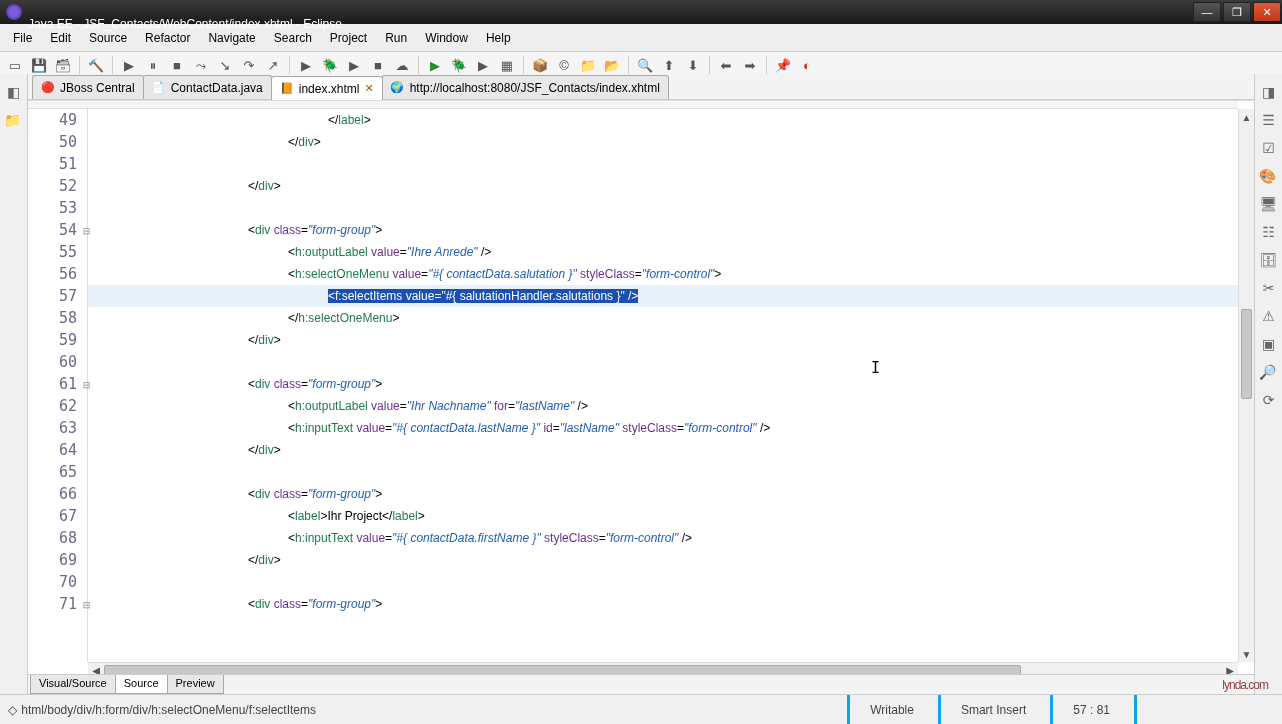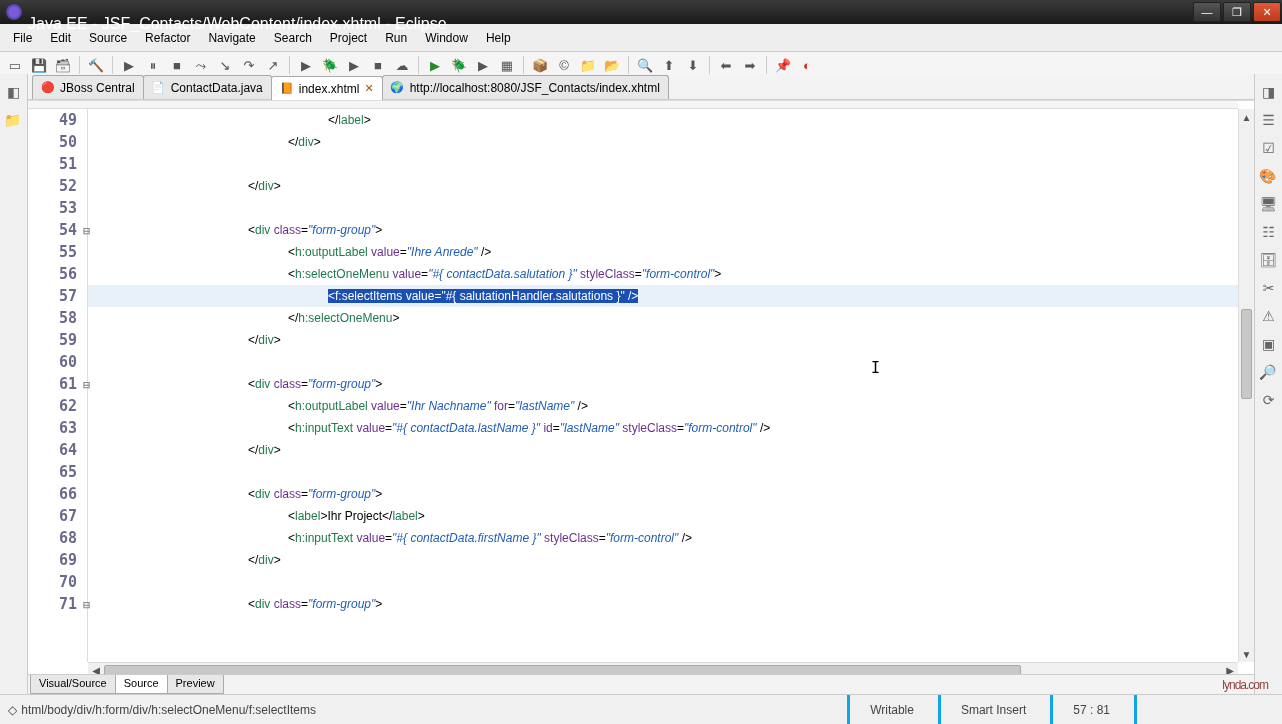--- a/index.html
+++ b/index.html
@@ -1,21 +1,21 @@
 <!DOCTYPE html>
 <html><head>
 <meta charset="utf-8">
 <style>
 * { margin: 0; padding: 0; box-sizing: border-box; font-family: "Segoe UI", Tahoma, sans-serif; font-size: 12px; }
 body { width: 1282px; height: 724px; overflow: hidden; background: #fff; position: relative; }
 
 
 .title-bar { height: 24px; background: linear-gradient(#3a3a3a, #1a1a1a); display: flex; align-items: center; color: #fff; padding-left: 6px; }
 .title-bar .app-icon { width: 16px; height: 16px; background: radial-gradient(circle, #7a5bda 40%, #2b1e5a); border-radius: 50%; margin-right: 6px; }
-.title-bar .title-text { flex: 1; font-size: 16px; margin-top: 24px; }
+.title-bar .title-text { flex: 1; font-size: 12px; margin-top: 24px; }
 .title-bar .win-btn { width: 28px; height: 20px; margin: 1px; display: flex; align-items: center; justify-content: center; background: linear-gradient(#555,#333); border:1px solid #222; border-radius:2px; color:#fff; font-size:11px; cursor:pointer;}
 .title-bar .win-btn.close { background: linear-gradient(#e05a3a, #c0391a); }
 
 
 .menu-bar { height: 28px; background: #eee; border-bottom: 1px solid #ccc; display: flex; align-items: center; padding-left: 4px; }
 .menu-bar .menu-item { padding: 3px 9px; cursor: pointer; }
 
 
 .toolbar { height: 28px; background: #f5f5f5; border-bottom: 1px solid #ccc; display: flex; align-items: center; padding: 0 4px; gap: 2px; }
 .tb-btn { width: 22px; height: 22px; display:flex; align-items:center; justify-content:center; border:1px solid transparent; border-radius:2px; cursor:pointer; font-size:13px; color:#555;}
@@ -37,21 +37,21 @@
 .editor-tabs { height:26px; background:#f3f3f3; border-bottom:1px solid #ccc; display:flex; align-items:flex-end; padding-left:4px; gap:0;}
 .editor-tab { height:24px; padding:0 8px; border:1px solid #aaa; border-bottom:none; border-top-left-radius:3px; border-top-right-radius:3px; background:#e8e8e8; display:flex; align-items:center; gap:5px; cursor:pointer; margin-right:-1px; font-size:11px;}
 .editor-tab.active { background:#fff; position:relative; top:1px; }
 .editor-tab .tab-close { font-size:11px; color:#a06000; }
 .tab-icon { width:14px; height:14px; display:inline-flex; align-items:center; justify-content:center; font-size:11px;}
 
 
 .editor-body { flex:1; position:relative; overflow:hidden; background:#fff; border-top:1px solid #ddd;}
 .ruler-top { position:absolute; left:0; right:16px; top:0; height:8px; background:#f5f5f5; border-bottom:1px solid #ddd;}
 .gutter { position:absolute; left:0; top:8px; bottom:32px; width:60px; background:#fff; border-right:1px solid #ddd;}
-.line-no { height:22px; line-height:22px; padding-right:10px; text-align:right; color:#6a6a8a; font-family:Consolas,monospace; font-size:15px; position:relative;font-weight:bold;}
+.line-no { height:22px; line-height:22px; padding-right:10px; text-align:right; color:#6a6a8a; font-family:Consolas,monospace; font-size:15px; position:relative;}
 .fold-mark { position:absolute; right:-4px; top:50%; transform:translateY(-50%); width:9px; height:9px; font-size:9px; color:#888; display:flex; align-items:center; justify-content:center;}
 .marker-col { position:absolute; left:0; top:8px; bottom:32px; width:18px; }
 .marker { position:absolute; left:2px; width:14px; height:16px; background:rgba(100,150,220,0.35); border:1px solid rgba(80,120,200,0.5);}
 .code-area { position:absolute; left:60px; right:16px; top:8px; bottom:32px; font-family:Consolas,"Courier New",monospace; font-size:15px; line-height:22px; overflow:hidden;}
 .code-line { height:22px; white-space:pre; padding-left:50px;}
 .code-line.hl { background:#e8f0fa;}
 .sel { background:#1a4fb3; color:#fff;}
 .p { color:#000;} 
 .an { color:#6b2f8f;} 
 .av { color:#1e5eb8; font-style:italic;} 

